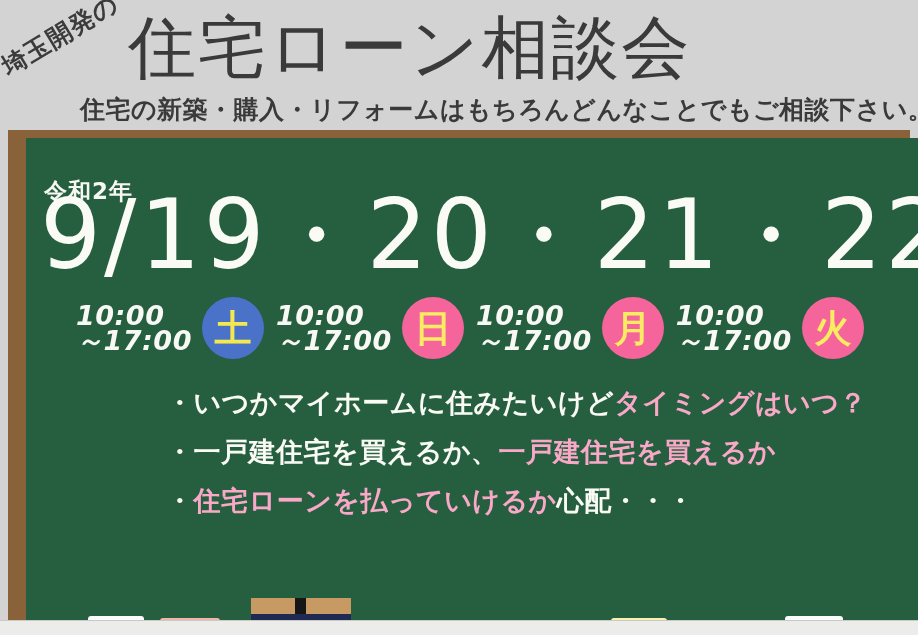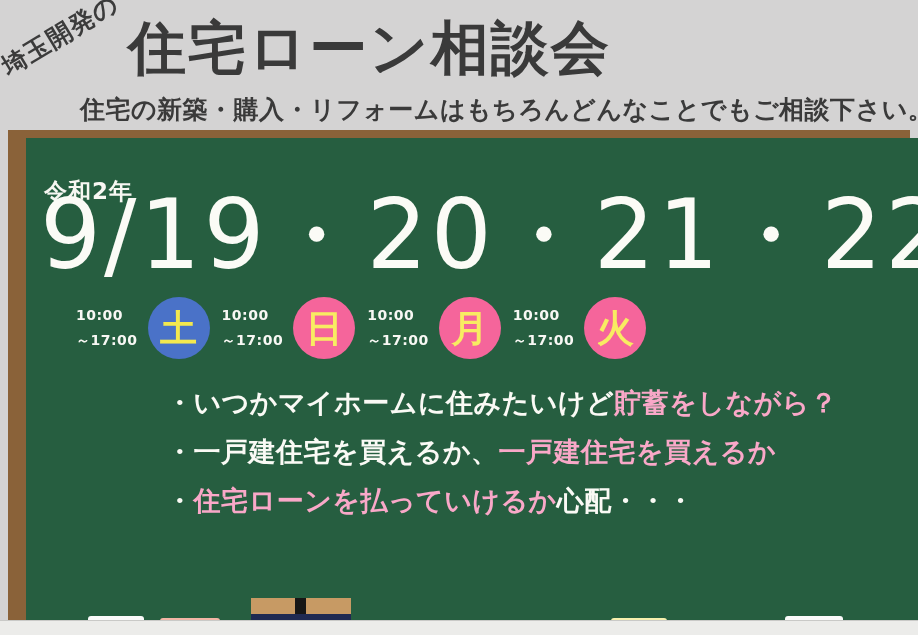--- a/index.html
+++ b/index.html
@@ -42,23 +42,23 @@
     font-weight: bold;
     color: #3b3b3b;
     letter-spacing: 1px;
     white-space: nowrap;
   }
 
   .main-title {
     position: absolute;
     left: 128px;
     top: 2px;
-    font-size: 58px;
+    font-size: 68px;
     line-height: 92px;
-    font-weight: bold;
+    font-weight: normal;
     color: #3a3a3a;
     letter-spacing: 2px;
     white-space: nowrap;
   }
 
   .subtitle {
     position: absolute;
     left: 80px;
     top: 95px;
     width: 830px;
@@ -127,26 +127,27 @@
     align-items: center;
   }
 
   .day-cell {
     display: flex;
     align-items: center;
     margin-right: 12px;
   }
 
   .day-time {
-    font-size: 14px;
+    font-size: 27px;
     line-height: 25px;
     font-weight: bold;
     color: #f8f8f4;
     white-space: nowrap;
     letter-spacing: 0.5px;
+    font-style: italic;
   }
 
   .day-badge {
     width: 62px;
     height: 62px;
     border-radius: 50%;
     margin-left: 10px;
     display: flex;
     align-items: center;
     justify-content: center;
@@ -272,21 +273,21 @@
             <div>～17:00</div>
           </div>
           <div class="day-badge badge-pink">火</div>
         </div>
 
       </div>
 
       <div class="bullets">
 
         <div class="bullet-line">
-          <span class="white">・</span><span class="white">いつかマイホームに住みたいけど</span><span class="pink">貯蓄をしながら？</span>
+          <span class="white">・</span><span class="white">いつかマイホームに住みたいけど</span><span class="pink">タイミングはいつ？</span>
         </div>
 
         <div class="bullet-line">
           <span class="white">・</span><span class="white">一戸建住宅を買えるか、</span><span class="pink">一戸建住宅を買えるか</span>
         </div>
 
 
 
         <div class="bullet-line">
           <span class="white">・</span><span class="pink">住宅ローンを払っていけるか</span><span class="white">心配・・・</span>

